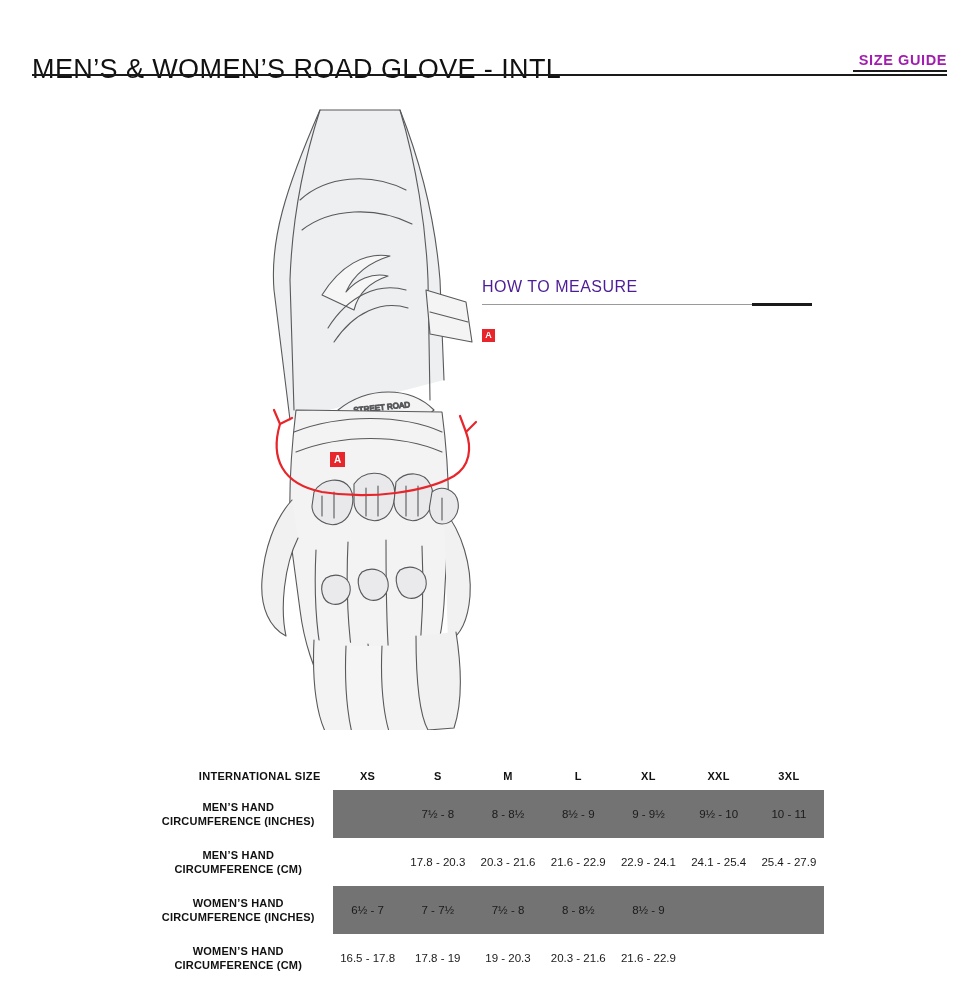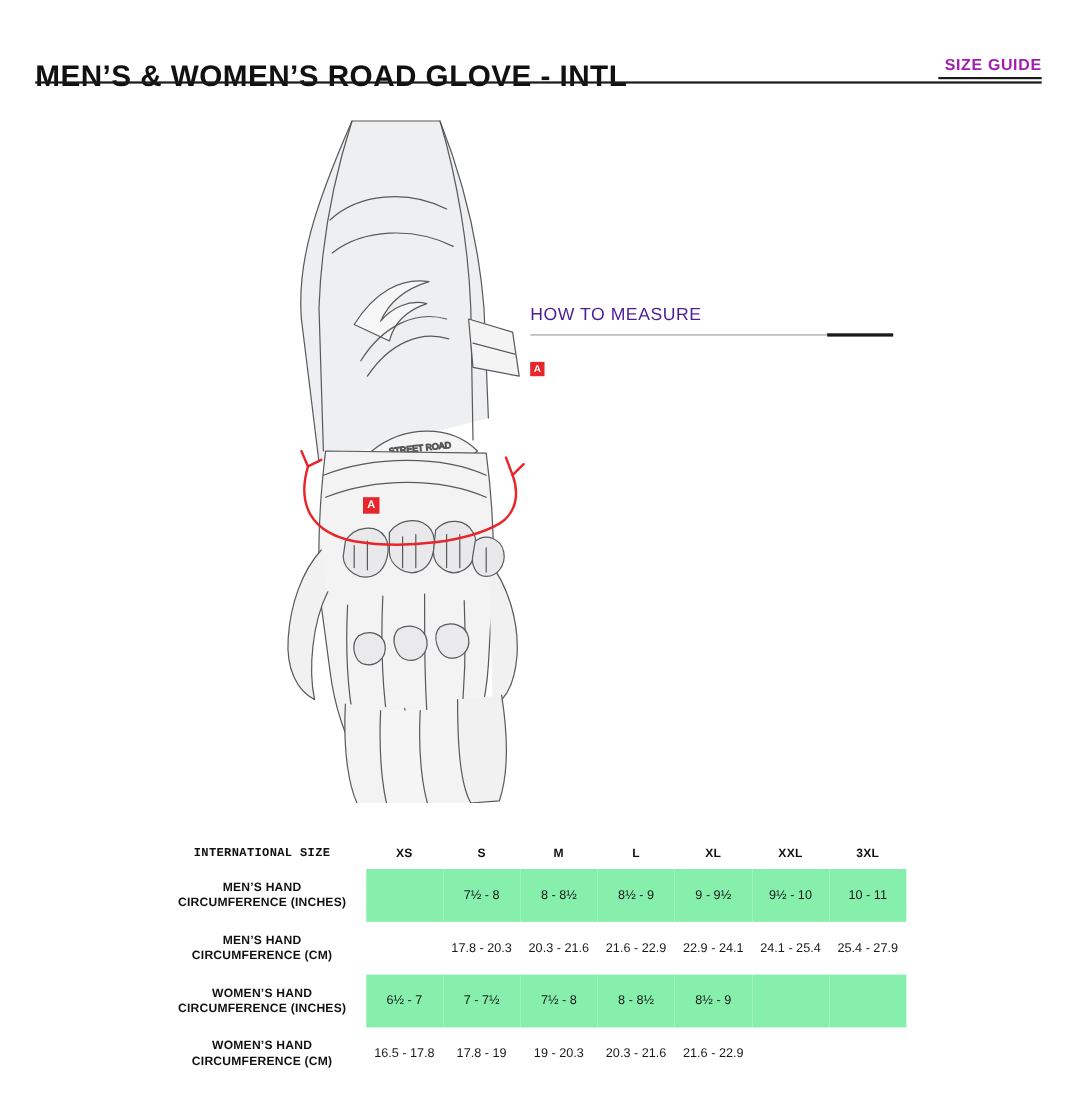--- a/index.html
+++ b/index.html
@@ -22,21 +22,21 @@
     top: 28px;
     left: 0;
     right: 0;
     height: 52px;
   }
   .header-title {
     position: absolute;
     left: 32px;
     top: 26px;
     font-size: 27px;
-    font-weight: bold;
+    font-weight: normal;
     letter-spacing: 0.4px;
     color: #111111;
     white-space: nowrap;
   }
   .size-guide {
     position: absolute;
     right: 32px;
     top: 24px;
     font-size: 14.5px;
     font-weight: bold;
@@ -153,41 +153,40 @@
   .hdr-row td {
     height: 28px;
     font-size: 11px;
     font-weight: bold;
     letter-spacing: 0.3px;
     color: #111;
     text-align: center;
     vertical-align: middle;
   }
   .hdr-row td.rowlabel {
-    text-align: center;
+    text-align: right;
     padding-right: 12px;
-    font-family: Liberation Mono, monospace;
   }
   .data-row td {
     height: 48px;
     font-size: 11.5px;
     color: #1a1a1a;
     text-align: center;
     vertical-align: middle;
   }
   .data-row td.rowlabel {
     text-align: center;
     padding-right: 12px;
     font-size: 11px;
     font-weight: bold;
     letter-spacing: 0.2px;
     line-height: 14px;
     color: #111;
   }
-  .shaded { background: #86efac; }
+  .shaded { background: #737373; }
 </style>
 </head>
 <body>
 
 <div class="header">
   <div class="header-title">MEN’S &amp; WOMEN’S ROAD GLOVE - INTL</div>
   <div class="size-guide">SIZE GUIDE</div>
   <div class="header-rule"></div>
   <div class="size-guide-rule"></div>
 </div>

